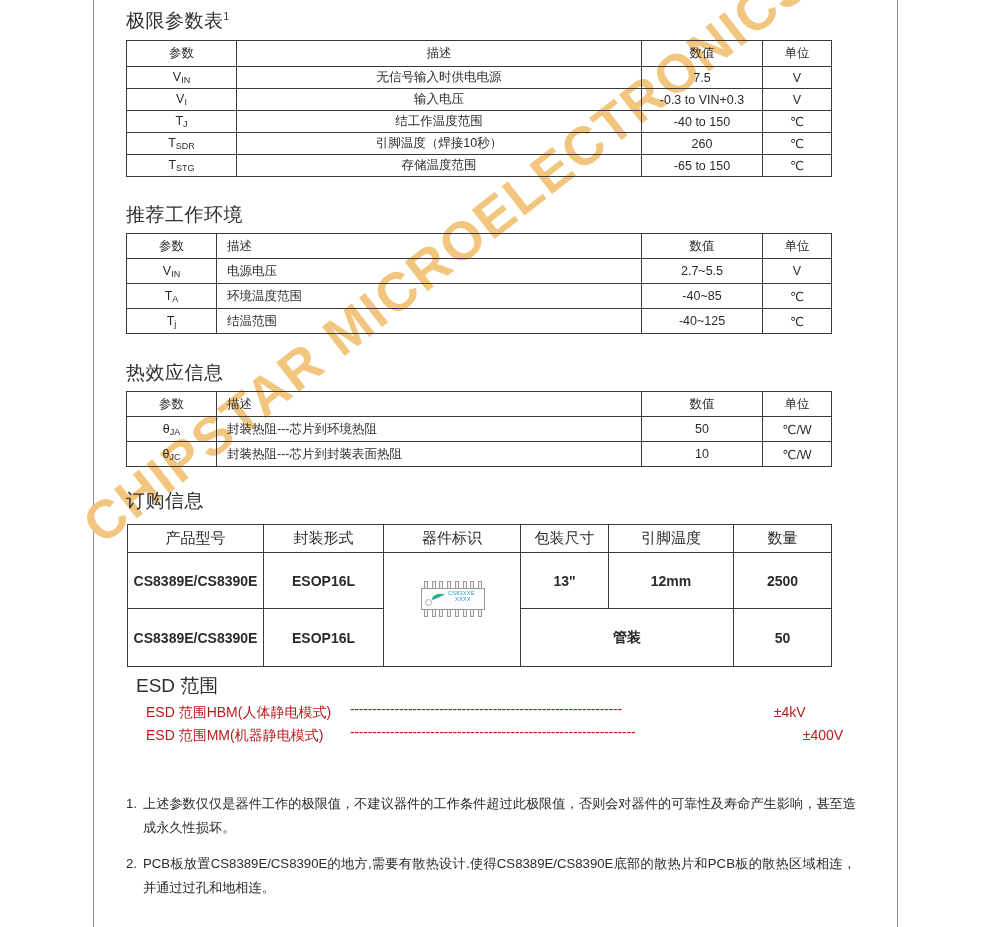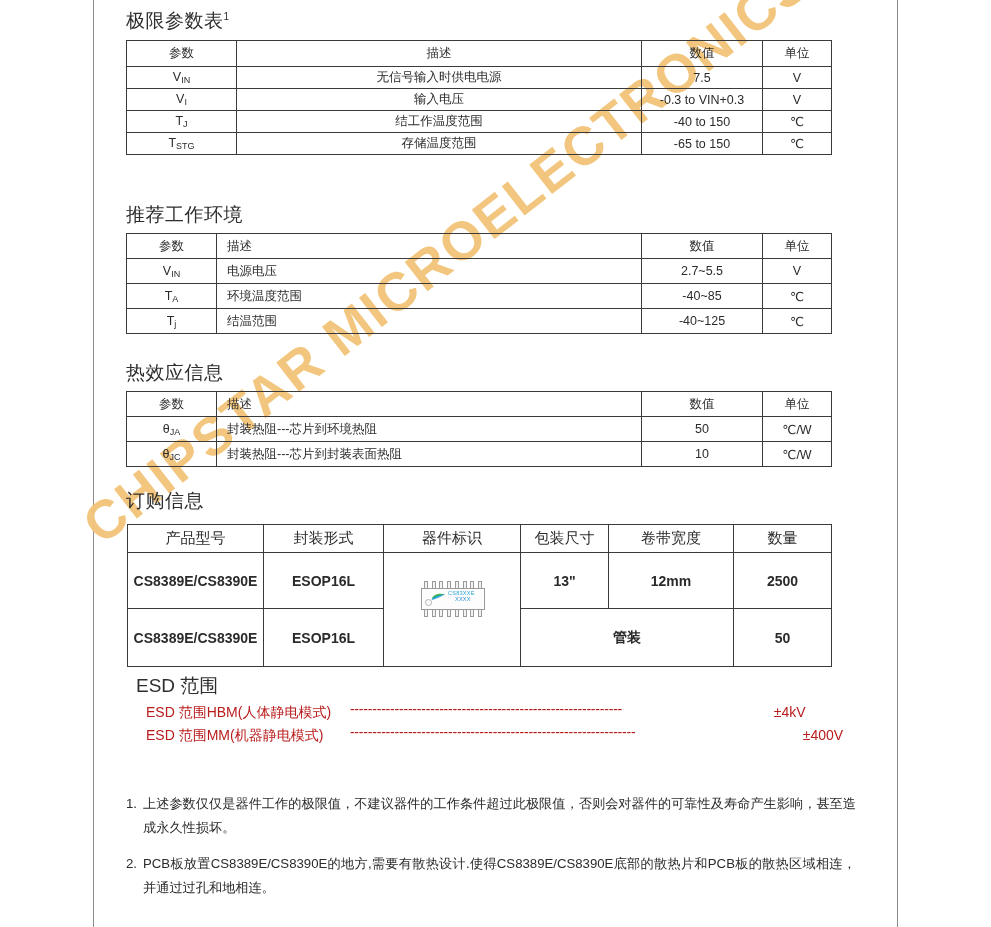--- a/index.html
+++ b/index.html
@@ -274,20 +274,26 @@
           <td>-0.3 to VIN+0.3</td>
           <td>V</td>
         </tr>
         <tr>
           <td style="height: 21px;"><span>T</span><sub>J</sub></td>
           <td class="desc-c" style="text-align: center;">结工作温度范围</td>
           <td>-40 to 150</td>
           <td>℃</td>
         </tr>
         <tr>
+          <td style="height: 21px;"><span>T</span><sub>SDR</sub></td>
+          <td class="desc-c" style="text-align: center;">引脚温度（焊接10秒）</td>
+          <td>260</td>
+          <td>℃</td>
+        </tr>
+        <tr>
           <td style="height: 21px;"><span>T</span><sub>STG</sub></td>
           <td class="desc-c" style="text-align: center;">存储温度范围</td>
           <td>-65 to 150</td>
           <td>℃</td>
         </tr>
       </tbody>
   </table>
 
   <div class="sec-title" style="left:126px; top:202px;">
     <span>推荐工作环境</span>
@@ -377,21 +383,21 @@
       <col style="width:88px">
         <col style="width:125px">
         <col style="width:98px">
     </colgroup>
     <thead>
       <tr>
         <th>产品型号</th>
         <th>封装形式</th>
         <th>器件标识</th>
         <th>包装尺寸</th>
-        <th>卷带宽度</th>
+        <th>引脚温度</th>
         <th>数量</th>
       </tr>
     </thead>
     <tbody>
       <tr>
         <td>CS8389E/CS8390E</td>
         <td>ESOP16L</td>
         <td class="chipcell" rowspan="2"></td>
         <td>13"</td>
         <td>12mm</td>

